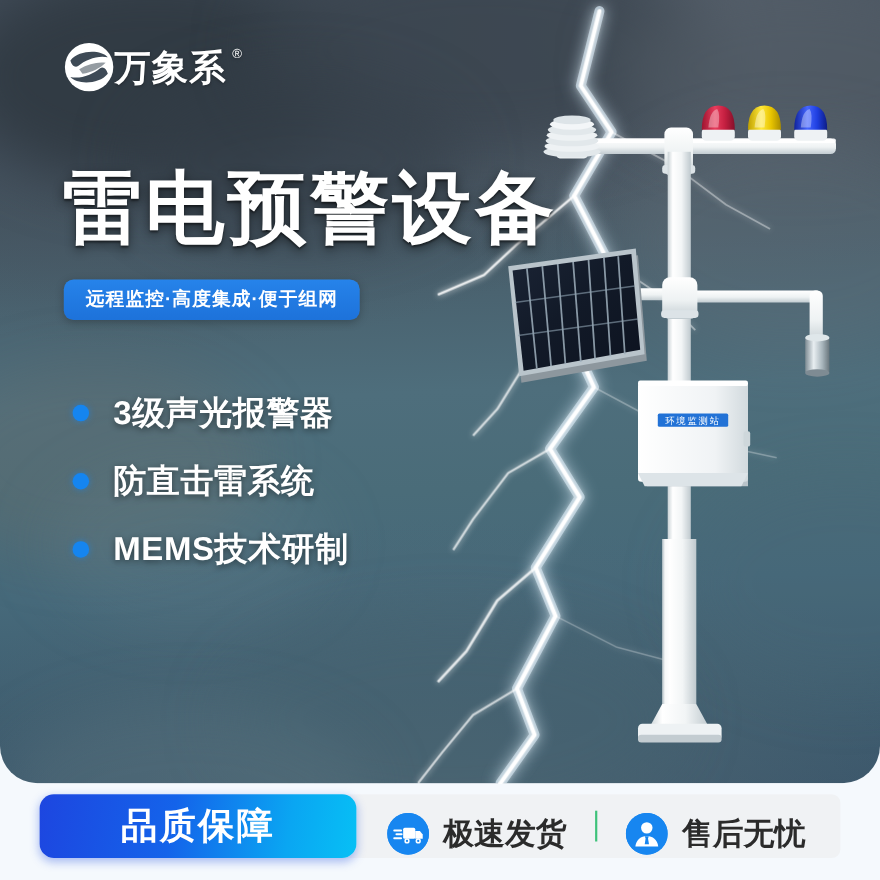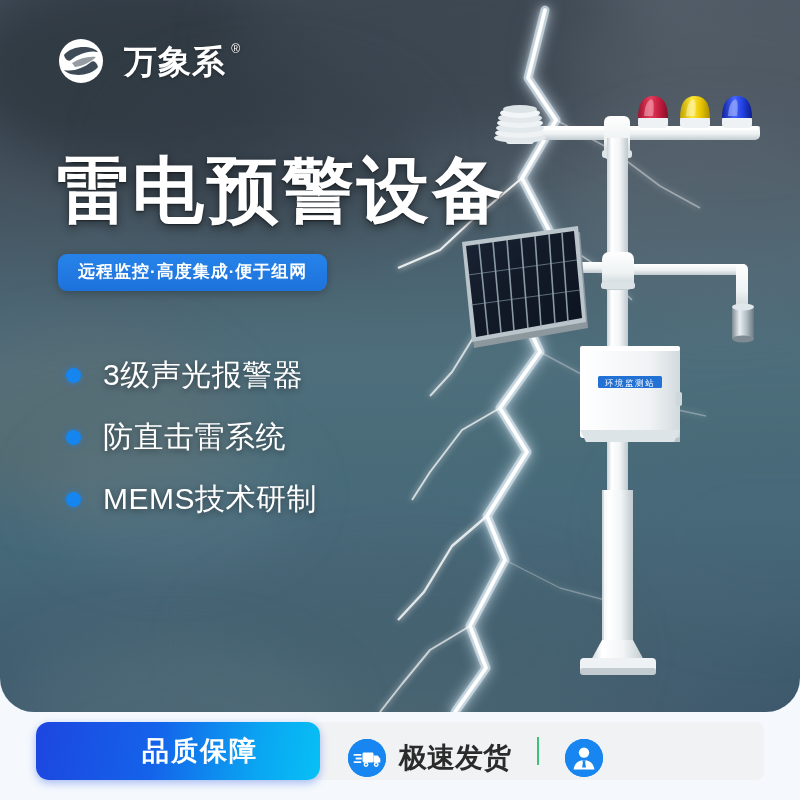--- a/index.html
+++ b/index.html
@@ -35,21 +35,21 @@
   .c10{left:0px;top:640px;width:340px;height:160px;background:rgba(96,122,134,.3);}
 
   
   .bolt{position:absolute;left:0;top:0;width:800px;height:712px;}
   .bolt svg{position:absolute;left:0;top:0;}
 
   
   .logo{position:absolute;left:58px;top:38px;display:flex;align-items:center;}
   .logo-mark{position:relative;width:46px;height:46px;flex:none;}
   .logo-text{
-    margin-left:20px;color:#fff;font-size:33px;font-weight:bold;letter-spacing:1px;
+    margin-left:0;color:#fff;font-size:33px;font-weight:bold;letter-spacing:1px;
     line-height:1;position:relative;white-space:nowrap;
     text-shadow:0 1px 3px rgba(0,0,0,.35);
     text-align:center;
   }
   .logo-r{position:absolute;top:-2px;right:-15px;font-size:12px;font-weight:normal;}
 
   
   .title{
     position:absolute;left:57px;top:154px;
     font-size:72px;font-weight:bold;color:#ffffff;letter-spacing:3px;
@@ -68,44 +68,43 @@
   }
 
   
   .features{position:absolute;left:66px;top:344px;}
   .feat{display:flex;align-items:center;height:62px;}
   .dot{
     width:15px;height:15px;border-radius:50%;flex:none;
     background:#1585f0;box-shadow:0 0 6px rgba(21,133,240,.6);
   }
   .feat-label{
-    margin-left:22px;color:#fff;font-size:30px;font-weight:400;letter-spacing:.5px;
+    margin-left:22px;color:#fff;font-size:30px;font-weight:700;letter-spacing:.5px;
     white-space:nowrap;text-shadow:0 2px 6px rgba(0,0,0,.45);
   }
 
   
   .device{position:absolute;left:452px;top:90px;width:350px;height:610px;}
 
   
   .trust{
     position:absolute;left:36px;top:722px;width:728px;height:58px;
     display:flex;align-items:center;
   }
   .trust-strip{
     position:absolute;left:160px;top:0;width:568px;height:58px;
     background:#f0f2f4;border-radius:8px;
   }
   .badge{
     position:relative;z-index:2;
-    width:240px;height:58px;border-radius:13px;
+    width:288px;height:58px;border-radius:13px;
     background:linear-gradient(100deg,#1d46e0 0%,#1463ea 42%,#0aa6f2 78%,#07c0f5 100%);
     display:flex;align-items:center;justify-content:center;
-    color:#fff;font-size:27px;font-weight:bold;letter-spacing:2px;
+    color:#fff;font-size:33px;font-weight:bold;letter-spacing:2px;
     box-shadow:0 3px 9px rgba(20,70,220,.35);
-    padding-left:44px;
   }
   .trust-item{position:relative;z-index:2;display:flex;align-items:center;margin-top:14px;}
   .ti-1{margin-left:28px;}
   .ti-2{margin-left:0px;}
   .ticon{width:38px;height:38px;border-radius:50%;background:#1786f0;flex:none;position:relative;}
   .tlabel{margin-left:13px;font-size:28px;font-weight:bold;color:#2b2b2b;white-space:nowrap;}
   .tdiv{width:2px;height:28px;background:#3ec27a;margin:0 26px;z-index:2;position:relative;}
 </style>
 </head>
 <body>
@@ -376,16 +375,17 @@
 
     <div class="trust-item ti-2">
       <span class="ticon">
         <svg width="38" height="38" viewBox="0 0 38 38">
           <circle cx="19" cy="19" r="19" fill="#1786f0"></circle>
           <circle cx="19" cy="13.6" r="5.2" fill="#ffffff"></circle>
           <path d="M8.6,30.5 C9.4,24.4 13.6,21 19,21 C24.4,21 28.6,24.4 29.4,30.5 Z" fill="#ffffff"></path>
           <path d="M17.2,21.2 h3.6 l-.7,2 .9,5.2 h-3.9 l.8,-5.2 z" fill="#1786f0"></path>
         </svg>
       </span>
+      <span class="tlabel">售后无忧</span>
     </div>
   </div>
 
 </div>
 
 </body></html>

